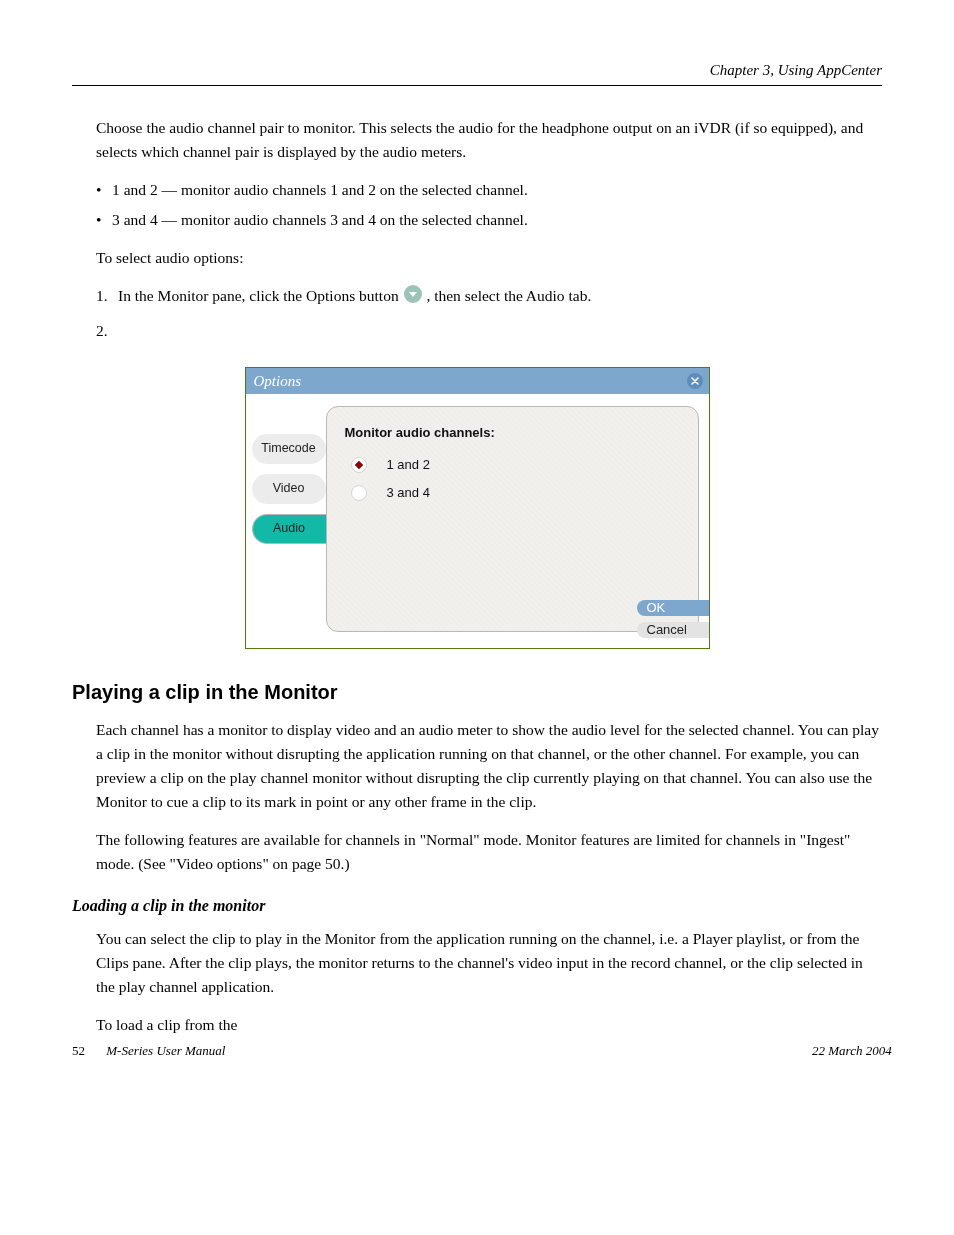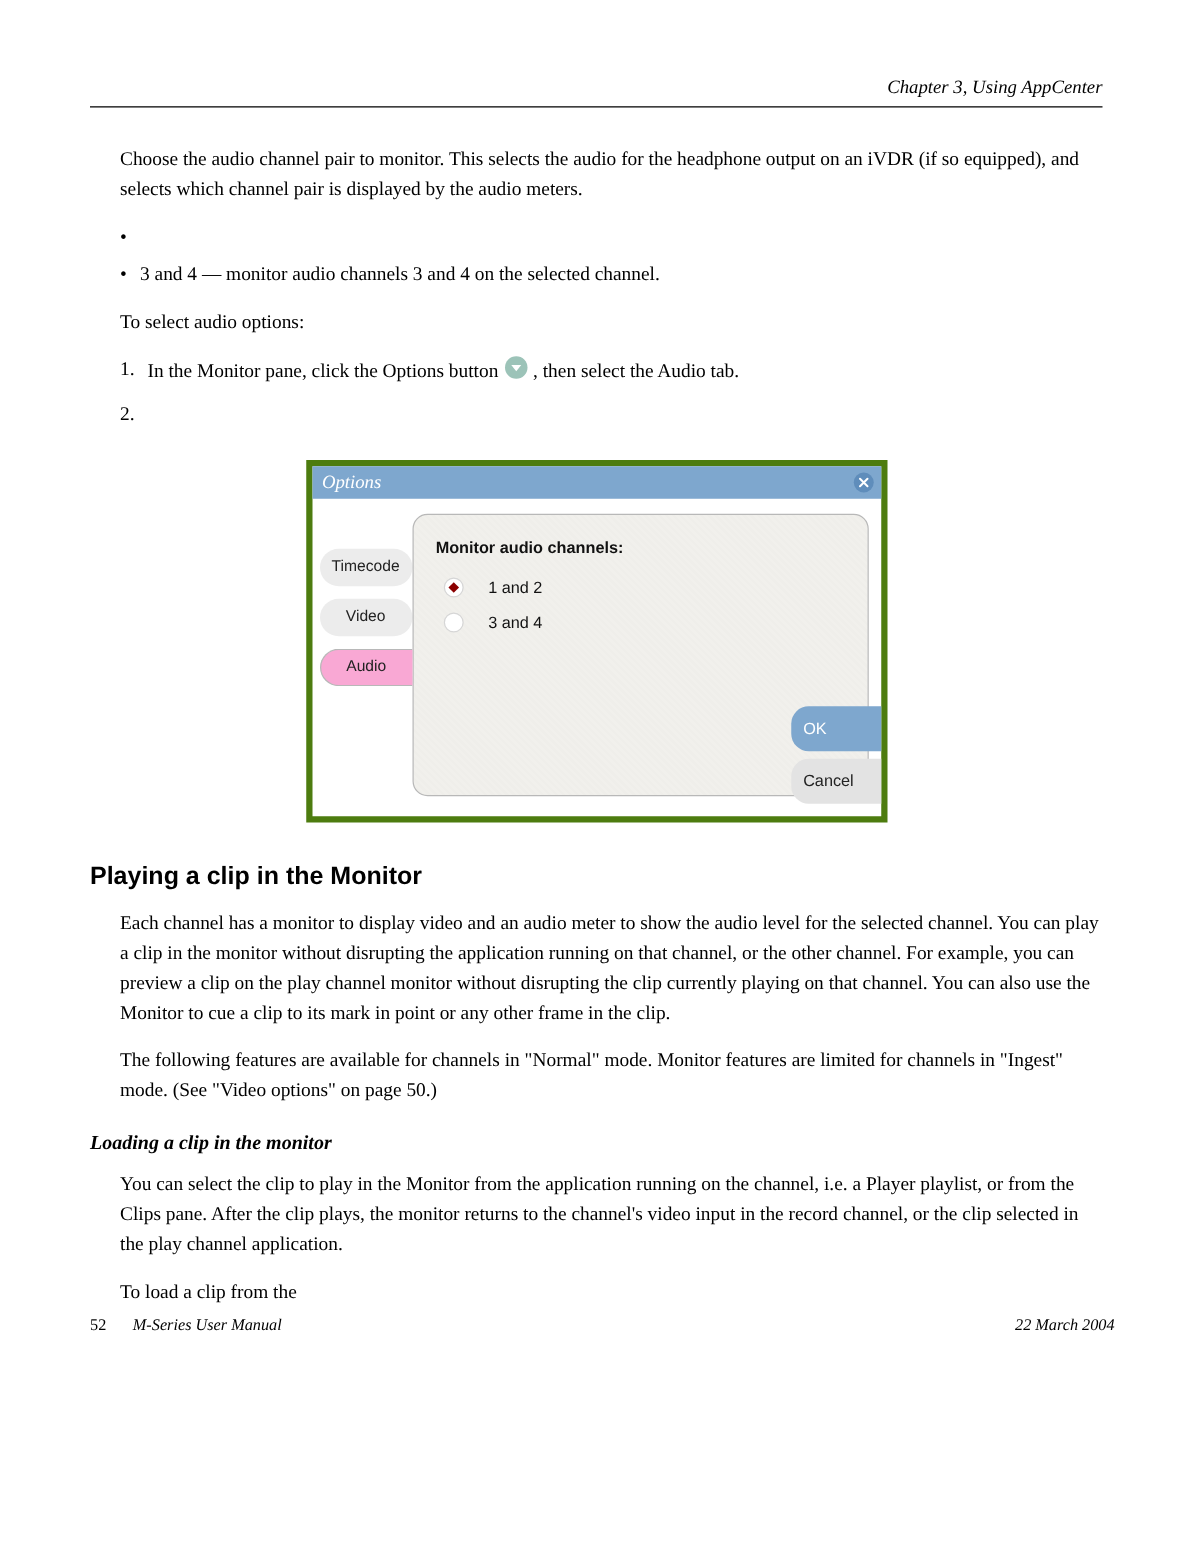--- a/index.html
+++ b/index.html
@@ -10,53 +10,54 @@
   .body { font-size: 15.5px; line-height: 1.55; }
   .section-title { font-style: italic; font-size: 17px; margin: 18px 0 10px 0; }
   .para { margin: 0 0 14px 0; }
   .indent { margin-left: 24px; }
   .bullet { display: flex; margin: 6px 0 6px 24px; }
   .bullet .dot { width: 16px; flex: 0 0 16px; }
   .numlist { display: flex; margin: 8px 0 8px 24px; }
   .numlist .num { width: 22px; flex: 0 0 22px; }
   .icon-inline { display: inline-block; vertical-align: middle; }
   .dialog-wrap { width: 465px; margin: 24px auto 28px auto; }
-  .dialog { border: 5px solid #4d7c0f; background: #fff; position: relative; }
+  .dialog { border: 1px solid #4d7c0f; background: #fff; position: relative; }
   .titlebar { background: #7ea7ce; color: #fff; height: 26px; line-height: 26px; padding: 0 8px; font-family: Georgia, serif; font-style: italic; font-size: 15px; position: relative; }
   .closebtn { position: absolute; right: 6px; top: 5px; width: 16px; height: 16px; border-radius: 50%; background: #5f8dbb; cursor: pointer; }
   .closebtn svg { display:block; }
   .dialog-body { display: flex; padding: 6px 0 10px 6px; min-height: 254px; position: relative; }
   .tabs { width: 74px; padding-top: 34px; display: flex; flex-direction: column; gap: 10px; }
   .tab { height: 30px; border-radius: 15px; background: #ececec; font-size: 12.5px; font-family: Arial, sans-serif; display: flex; align-items: center; justify-content: center; color: #222; cursor: pointer; }
-  .tab.active { background: #f9a8d4; border: 1px solid #b8b8b8; border-right: none; border-radius: 15px 0 0 15px; position: relative; z-index: 2; }
+  .tab.active { background: #14b8a6; border: 1px solid #b8b8b8; border-right: none; border-radius: 15px 0 0 15px; position: relative; z-index: 2; }
   .panel { flex: 1; margin: 6px 10px 6px 0; border: 1px solid #b8b8b8; border-radius: 12px; background: repeating-linear-gradient(45deg,#efeeea,#efeeea 2px,#f1f0ec 2px,#f1f0ec 4px); padding: 16px 18px; font-family: Arial, sans-serif; font-size: 13px; color: #111; position: relative; }
   .panel .label { font-weight: bold; margin-bottom: 12px; }
   .radio-row { display: flex; align-items: center; gap: 20px; margin: 8px 0 8px 6px; }
   .radio { width: 16px; height: 16px; border-radius: 50%; background: #fff; border: 1px solid #d6d6d6; display:flex; align-items:center; justify-content:center; }
   .radio.selected::after { content:""; width:6px; height:6px; background:#8b0000; transform: rotate(45deg); }
   .btncol { position: absolute; right: 0; bottom: 10px; width: 72px; display: flex; flex-direction: column; gap: 6px; }
-  .btn { height: 36px; border-radius: 14px 0 0 14px; font-family: Arial,sans-serif; font-size: 13px; display:flex; align-items:center; padding-left:10px; cursor:pointer;text-align:right; }
+  .btn { height: 16px; border-radius: 14px 0 0 14px; font-family: Arial,sans-serif; font-size: 13px; display:flex; align-items:center; padding-left:10px; cursor:pointer;text-align:right; }
   .btn.ok { background:#7ea7ce; color:#fff; }
   .btn.cancel { background:#e3e3e3; color:#222; }
   .subhead { font-weight: bold; font-style: italic; font-size: 16px; margin: 18px 0 8px 0; }
   .footer { position: absolute; bottom: 32px; left: 72px; font-size: 13px; font-style: italic; color: #000; }
   .footer .pno { font-style: normal; margin-right: 18px; }
 </style>
 </head>
 <body>
 
 <div class="page">
   <div class="hdr-right">Chapter 3, Using AppCenter</div>
   <hr class="hdr-rule">
 
   <div class="body">
     <p class="para indent">Choose the audio channel pair to monitor. This selects the audio for the headphone output on an iVDR (if so equipped), and selects which channel pair is displayed by the audio meters.</p>
 
     <div class="bullet">
       <span class="dot">•</span>
+      <span>1 and 2 — monitor audio channels 1 and 2 on the selected channel.</span>
     </div>
     <div class="bullet">
       <span class="dot">•</span>
       <span>3 and 4 — monitor audio channels 3 and 4 on the selected channel.</span>
     </div>
 
     <p class="para indent" style="margin-top:14px">To select audio options:</p>
 
     <div class="numlist">
       <span class="num">1.</span>

